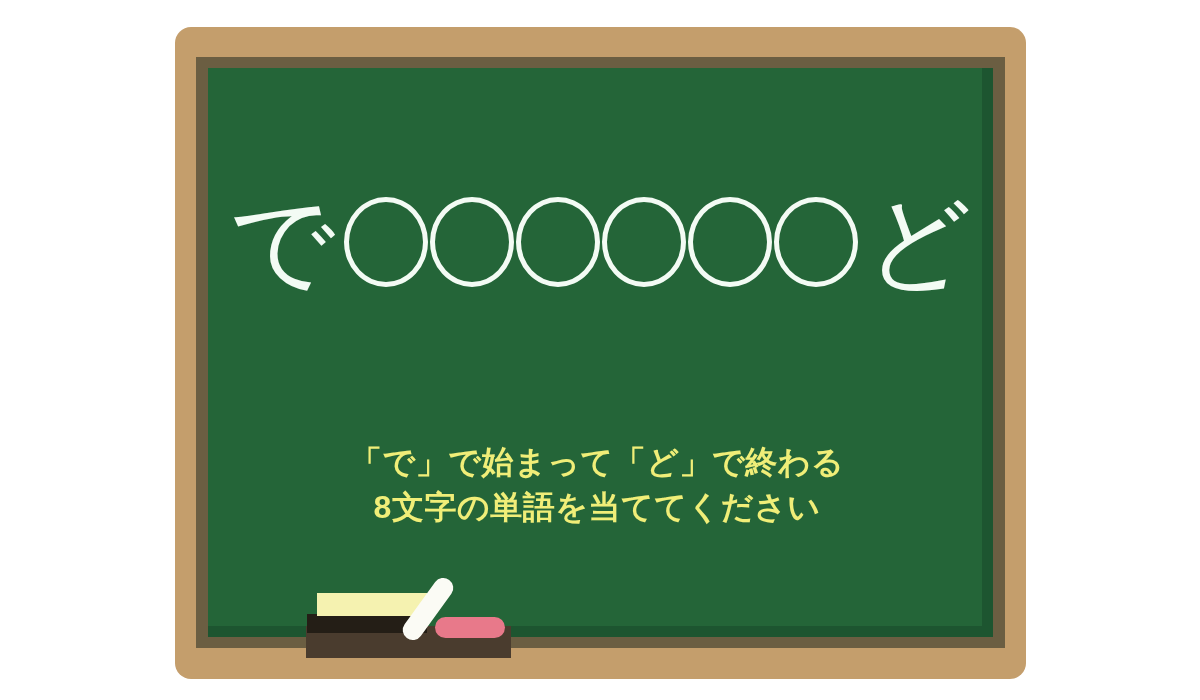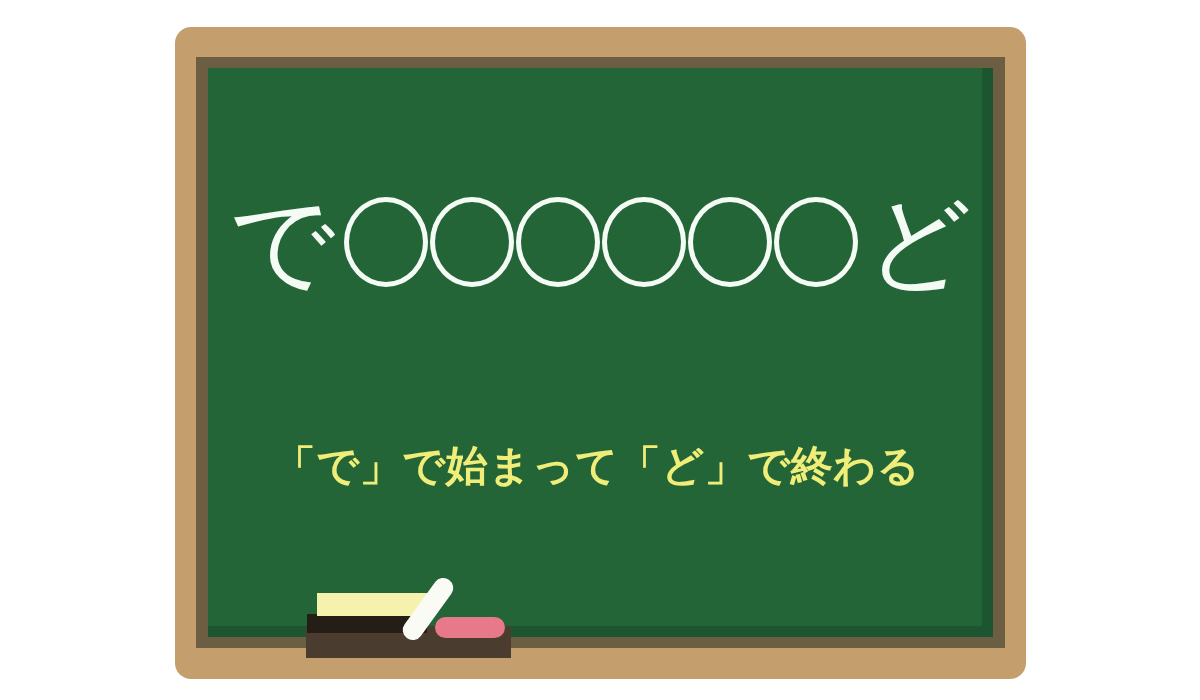--- a/index.html
+++ b/index.html
@@ -110,25 +110,25 @@
   }
 
   
   .instructions {
     position: absolute;
     left: 0;
     top: 372px;
     width: 778px;
     text-align: center;
     color: #f0ee78;
-    font-size: 42px;
+    font-size: 32px;
     font-weight: 700;
     line-height: 1.42;
     letter-spacing: 0.5px;
-    font-family: Liberation Mono, monospace;
+    font-family: Liberation Sans, sans-serif;
   }
   .instructions .line {
     display: block;
     white-space: nowrap;
   }
 
   
   .tray {
     position: absolute;
     left: 98px;
@@ -214,20 +214,21 @@
             <span class="blank-circle"></span>
             <span class="blank-circle"></span>
             <span class="blank-circle"></span>
           </span>
 
           <span class="kana">ど</span>
         </div>
 
         <div class="instructions">
           <span class="line">「で」で始まって「ど」で終わる</span>
+          <span class="line">8文字の単語を当ててください</span>
         </div>
 
         <div class="tray">
           <div class="tray-base"></div>
 
           <div class="eraser">
             <div class="eraser-felt"></div>
             <div class="eraser-top"></div>
           </div>
 

